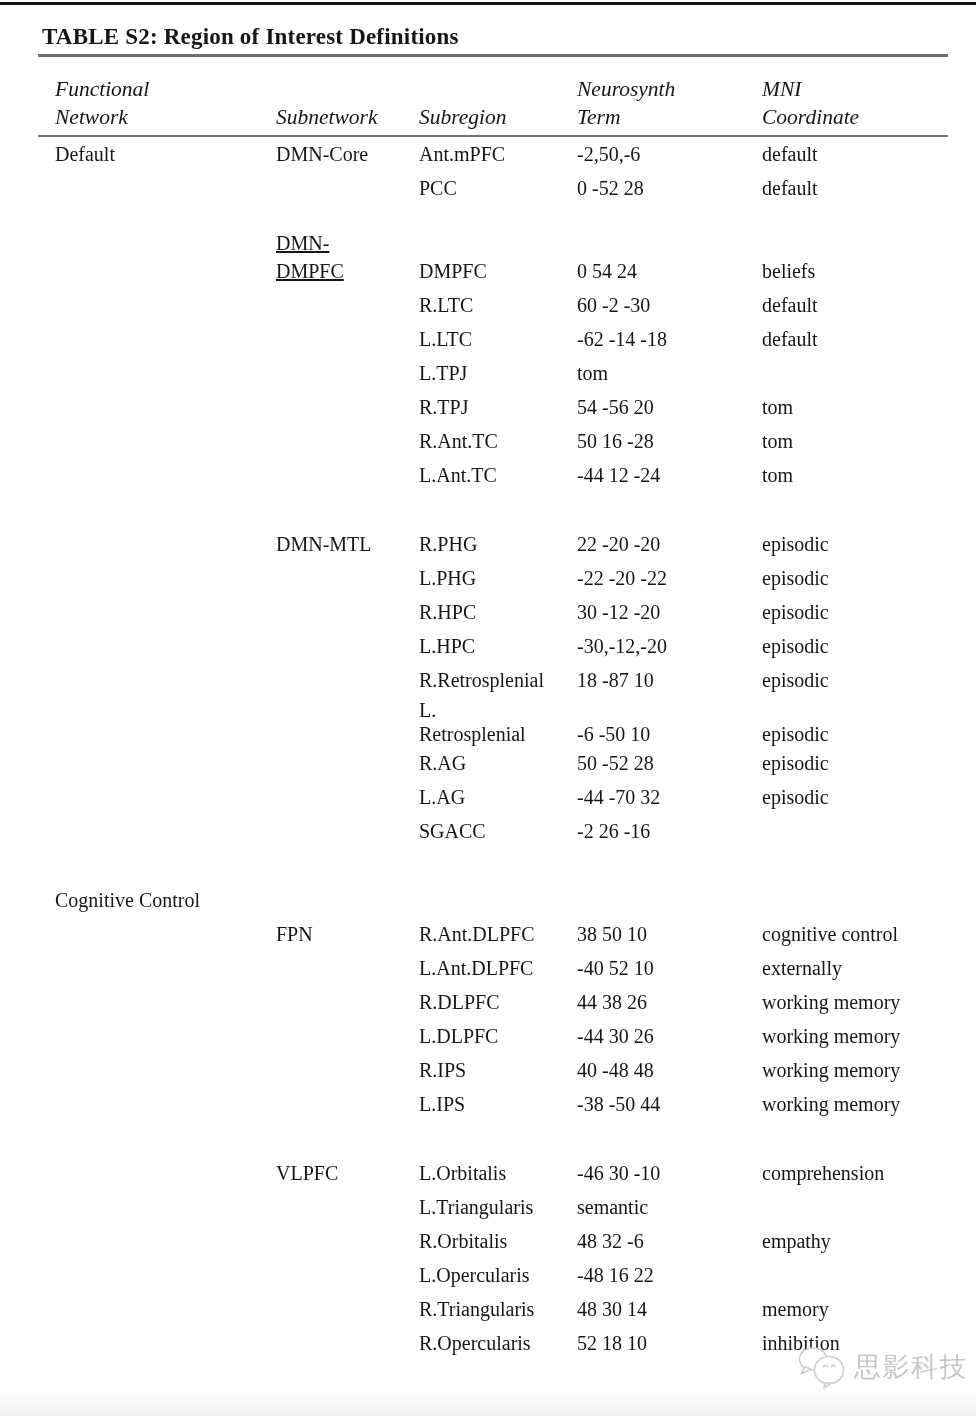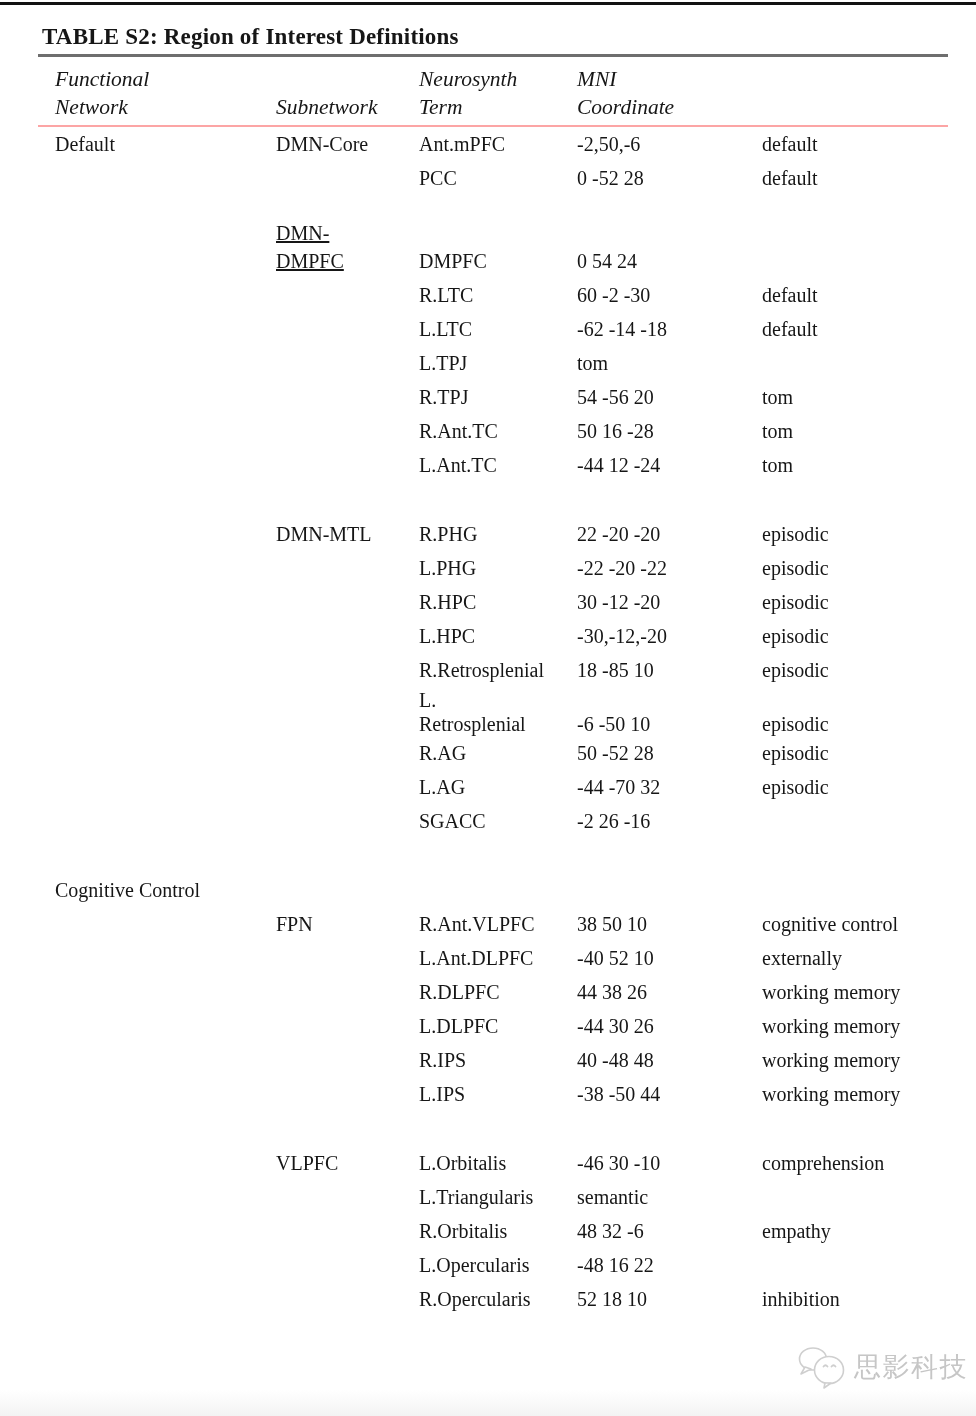--- a/index.html
+++ b/index.html
@@ -41,23 +41,23 @@
     width: 910px;
   }
   .thick-rule {
     height: 3px;
     background: #6e6e6e;
   }
   .header-row {
     display: grid;
     grid-template-columns: 221px 143px 158px 185px 1fr;
     padding-left: 17px;
-    height: 70px;
+    height: 80px;
     box-sizing: border-box;
-    border-bottom: 2px solid #fca5a5;
+    border-bottom: 2px solid #737373;
   }
   .header-cell {
     display: flex;
     align-items: flex-end;
     font-style: italic;
     font-size: 21.5px;
     line-height: 28px;
     white-space: pre-line;
     padding-bottom: 4px;
   }
@@ -123,20 +123,21 @@
 <div class="topline"></div>
 
 <h1 class="title">TABLE S2: Region of Interest Definitions</h1>
 
 <div class="table">
   <div class="thick-rule"></div>
   <div class="header-row">
     <div class="header-cell">Functional
 Network</div>
     <div class="header-cell">Subnetwork</div>
+    <div class="header-cell">Subregion</div>
     <div class="header-cell">Neurosynth
 Term</div>
     <div class="header-cell">MNI
 Coordinate</div>
   </div>
   <div>
       <div class="row">
         <div class="cell">Default</div>
         <div class="cell">DMN-Core</div>
         <div class="cell">Ant.mPFC</div>
@@ -152,20 +153,21 @@
       </div>
       <div class="row gap lg"></div>
       <div class="row">
         <div class="cell"></div>
         <div class="cell overflow-up">
           <span>DMN-
 DMPFC</span>
         </div>
         <div class="cell">DMPFC</div>
         <div class="cell">0 54 24</div>
+        <div class="cell">beliefs</div>
       </div>
       <div class="row">
         <div class="cell"></div>
         <div class="cell"></div>
         <div class="cell">R.LTC</div>
         <div class="cell">60 -2 -30</div>
         <div class="cell">default</div>
       </div>
       <div class="row">
         <div class="cell"></div>
@@ -227,21 +229,21 @@
         <div class="cell"></div>
         <div class="cell"></div>
         <div class="cell">L.HPC</div>
         <div class="cell">-30,-12,-20</div>
         <div class="cell">episodic</div>
       </div>
       <div class="row">
         <div class="cell"></div>
         <div class="cell"></div>
         <div class="cell">R.Retrosplenial</div>
-        <div class="cell">18 -85 10</div>
+        <div class="cell">18 -87 10</div>
         <div class="cell">episodic</div>
       </div>
       <div class="row tall">
         <div class="cell"></div>
         <div class="cell"></div>
         <div class="cell">L.
 Retrosplenial</div>
         <div class="cell">-6 -50 10</div>
         <div class="cell">episodic</div>
       </div>
@@ -269,21 +271,21 @@
       <div class="row">
         <div class="cell">Cognitive Control</div>
         <div class="cell"></div>
         <div class="cell"></div>
         <div class="cell"></div>
         <div class="cell"></div>
       </div>
       <div class="row">
         <div class="cell"></div>
         <div class="cell">FPN</div>
-        <div class="cell">R.Ant.VLPFC</div>
+        <div class="cell">R.Ant.DLPFC</div>
         <div class="cell">38 50 10</div>
         <div class="cell">cognitive control</div>
       </div>
       <div class="row">
         <div class="cell"></div>
         <div class="cell"></div>
         <div class="cell">L.Ant.DLPFC</div>
         <div class="cell">-40 52 10</div>
         <div class="cell">externally</div>
       </div>
@@ -334,20 +336,27 @@
         <div class="cell"></div>
         <div class="cell">R.Orbitalis</div>
         <div class="cell">48 32 -6</div>
         <div class="cell">empathy</div>
       </div>
       <div class="row">
         <div class="cell"></div>
         <div class="cell"></div>
         <div class="cell">L.Opercularis</div>
         <div class="cell">-48 16 22</div>
+      </div>
+      <div class="row">
+        <div class="cell"></div>
+        <div class="cell"></div>
+        <div class="cell">R.Triangularis</div>
+        <div class="cell">48 30 14</div>
+        <div class="cell">memory</div>
       </div>
       <div class="row">
         <div class="cell"></div>
         <div class="cell"></div>
         <div class="cell">R.Opercularis</div>
         <div class="cell">52 18 10</div>
         <div class="cell">inhibition</div>
       </div>
     </div>
 </div>

